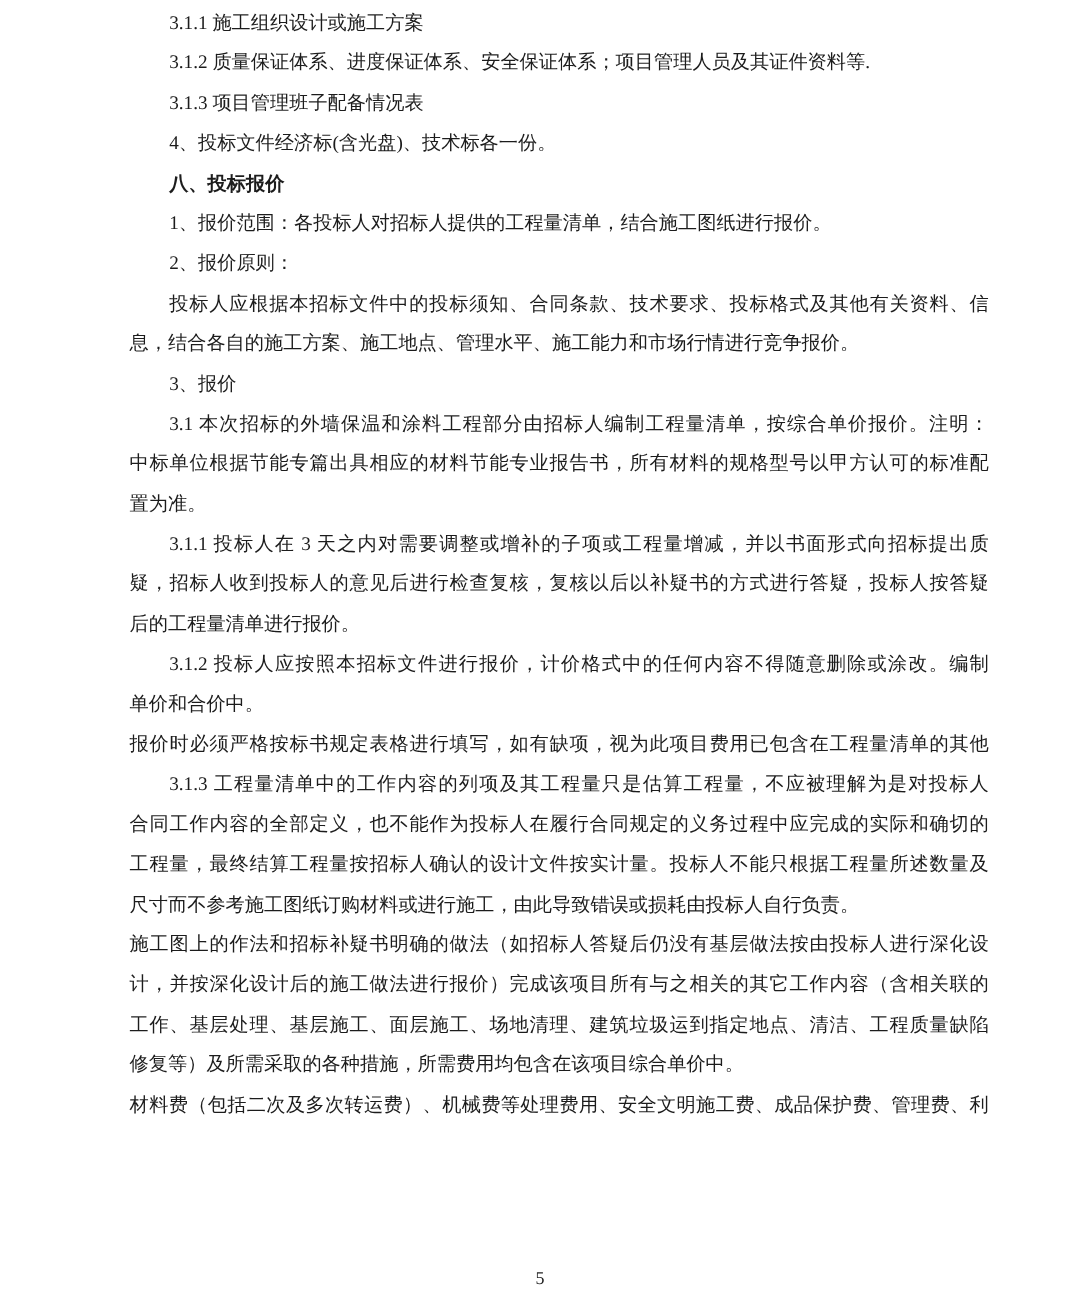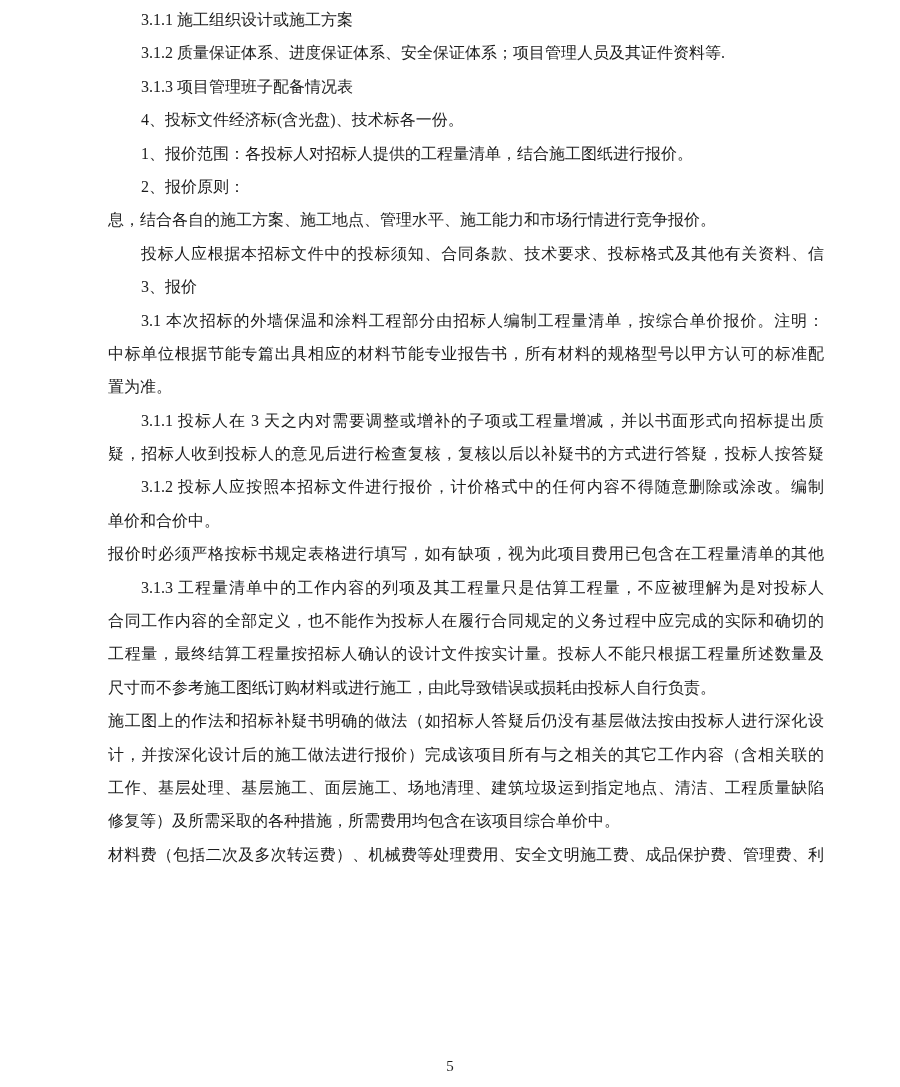--- a/index.html
+++ b/index.html
@@ -54,30 +54,32 @@
 </style>
 </head>
 <body>
 
 <div class="page">
   <div class="content">
     <div class="line indent">3.1.1 施工组织设计或施工方案</div>
     <div class="line indent">3.1.2 质量保证体系、进度保证体系、安全保证体系；项目管理人员及其证件资料等.</div>
     <div class="line indent">3.1.3 项目管理班子配备情况表</div>
     <div class="line indent">4、投标文件经济标(含光盘)、技术标各一份。</div>
+    <div class="line indent bold">八、投标报价</div>
     <div class="line indent">1、报价范围：各投标人对招标人提供的工程量清单，结合施工图纸进行报价。</div>
     <div class="line indent">2、报价原则：</div>
+    <div class="line indent full">投标人应根据本招标文件中的投标须知、合同条款、技术要求、投标格式及其他有关资料、信</div>
     <div class="line">息，结合各自的施工方案、施工地点、管理水平、施工能力和市场行情进行竞争报价。</div>
-    <div class="line indent full">投标人应根据本招标文件中的投标须知、合同条款、技术要求、投标格式及其他有关资料、信</div>
     <div class="line indent">3、报价</div>
     <div class="line indent full">3.1 本次招标的外墙保温和涂料工程部分由招标人编制工程量清单，按综合单价报价。注明：</div>
     <div class="line full">中标单位根据节能专篇出具相应的材料节能专业报告书，所有材料的规格型号以甲方认可的标准配</div>
     <div class="line">置为准。</div>
     <div class="line indent full">3.1.1 投标人在 3 天之内对需要调整或增补的子项或工程量增减，并以书面形式向招标提出质</div>
     <div class="line full">疑，招标人收到投标人的意见后进行检查复核，复核以后以补疑书的方式进行答疑，投标人按答疑</div>
+    <div class="line">后的工程量清单进行报价。</div>
     <div class="line indent full">3.1.2 投标人应按照本招标文件进行报价，计价格式中的任何内容不得随意删除或涂改。编制</div>
     <div class="line">单价和合价中。</div>
     <div class="line full">报价时必须严格按标书规定表格进行填写，如有缺项，视为此项目费用已包含在工程量清单的其他</div>
     <div class="line indent full">3.1.3 工程量清单中的工作内容的列项及其工程量只是估算工程量，不应被理解为是对投标人</div>
     <div class="line full">合同工作内容的全部定义，也不能作为投标人在履行合同规定的义务过程中应完成的实际和确切的</div>
     <div class="line full">工程量，最终结算工程量按招标人确认的设计文件按实计量。投标人不能只根据工程量所述数量及</div>
     <div class="line">尺寸而不参考施工图纸订购材料或进行施工，由此导致错误或损耗由投标人自行负责。</div>
     <div class="line full">施工图上的作法和招标补疑书明确的做法（如招标人答疑后仍没有基层做法按由投标人进行深化设</div>
     <div class="line full">计，并按深化设计后的施工做法进行报价）完成该项目所有与之相关的其它工作内容（含相关联的</div>
     <div class="line full">工作、基层处理、基层施工、面层施工、场地清理、建筑垃圾运到指定地点、清洁、工程质量缺陷</div>

